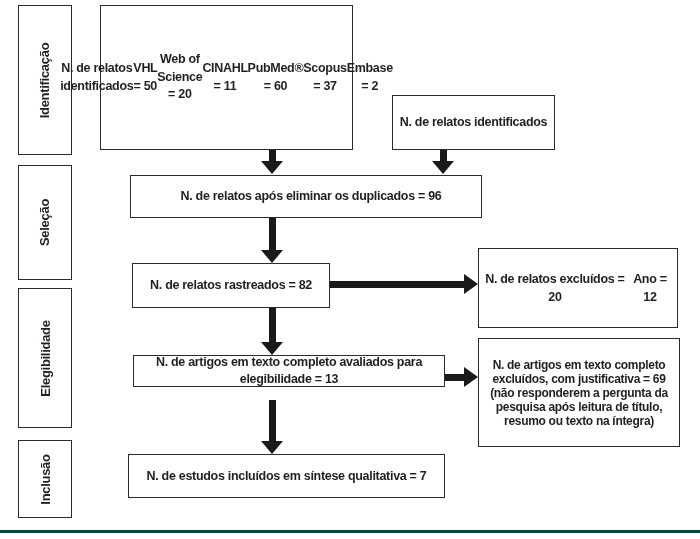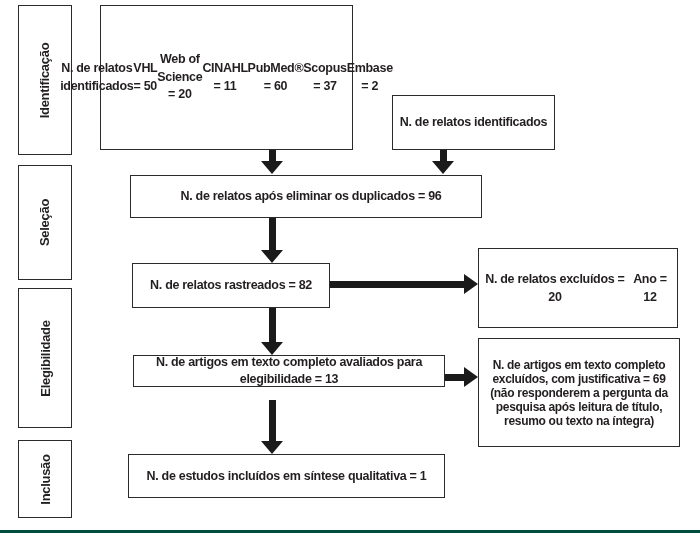--- a/index.html
+++ b/index.html
@@ -112,21 +112,21 @@
 
   <div class="box box-fulltext">
     <div>N. de artigos em texto completo avaliados para elegibilidade = 13</div>
   </div>
 
   <div class="box box-excl2">
     <div>N. de artigos em texto completo excluídos, com justificativa = 69 (não responderem a pergunta da pesquisa após leitura de título, resumo ou texto na íntegra)</div>
   </div>
 
   <div class="box box-included">
-    <div>N. de estudos incluídos em síntese qualitativa = 1</div>
+    <div>N. de estudos incluídos em síntese qualitativa = 7</div>
   </div>
 
   <div class="vshaft" style="left:269px; top:150px; height:13px;"></div>
   <div class="vhead" style="left:261px; top:161px;"></div>
 
   <div class="vshaft" style="left:440px; top:150px; height:13px;"></div>
   <div class="vhead" style="left:432px; top:161px;"></div>
 
   <div class="vshaft" style="left:269px; top:218px; height:33px;"></div>
   <div class="vhead" style="left:261px; top:250px;"></div>

